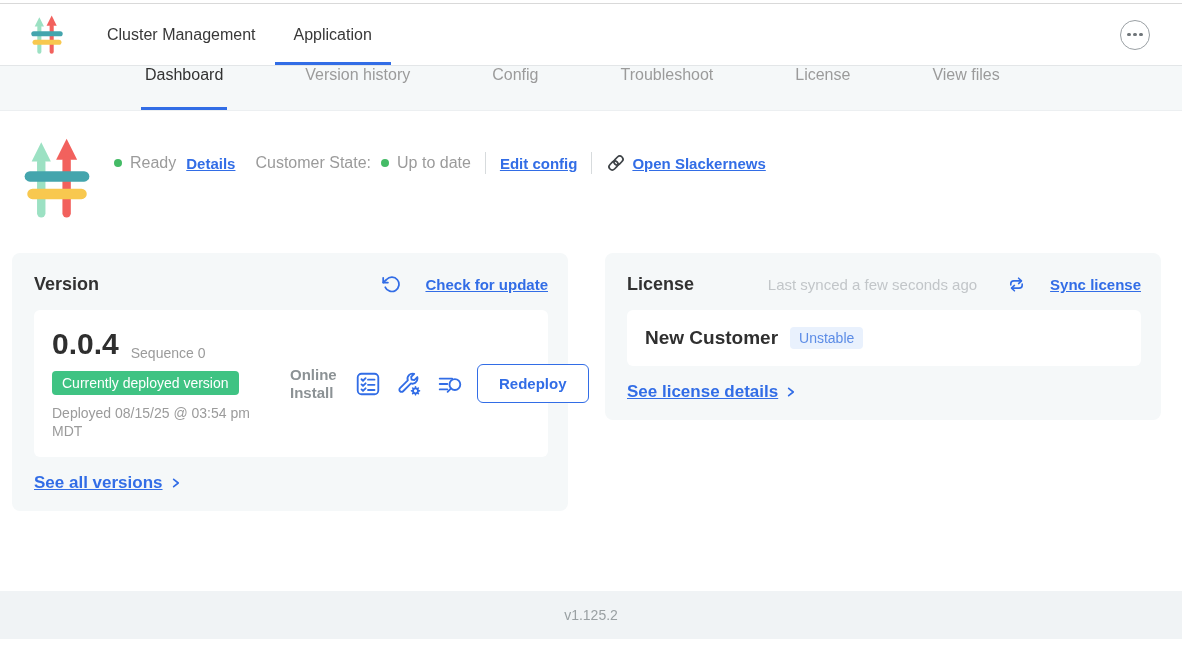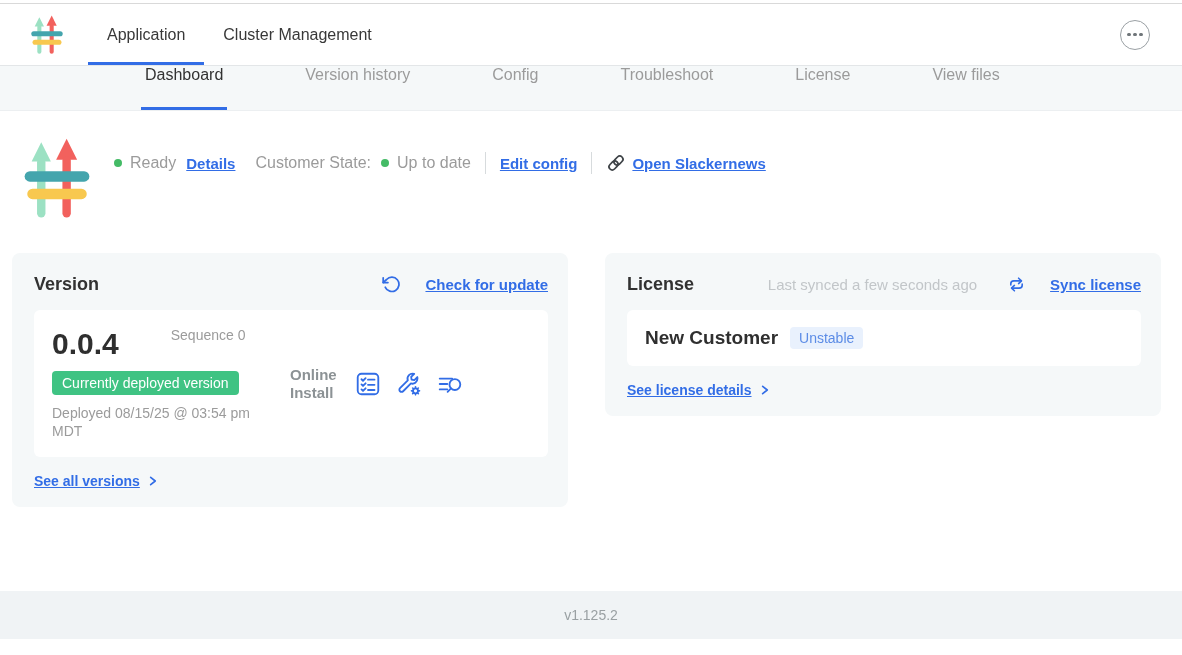--- a/index.html
+++ b/index.html
@@ -45,31 +45,31 @@
   .card { background:#f5f8f9; border-radius:8px; padding:21px 20px 18px 22px; width:556px; }
   .card-head { display:flex; align-items:center; }
   .card-title { font-size:18px; font-weight:700; color:#323232; }
   .head-right { margin-left:auto; display:flex; align-items:center; gap:24px; }
   .head-right .link { font-size:15px; }
   .inner { background:#fff; border-radius:6px; margin-top:15px; padding:17px 18px; }
 
   
   .version-inner { display:flex; align-items:center; }
   .v-left { width:228px; flex-shrink:0; }
-  .v-num-row { display:flex; align-items:flex-start;gap:40px; }
+  .v-num-row { display:flex; align-items:flex-end; }
   .v-num { font-size:30px; font-weight:800; color:#2f2f2f; }
   .v-seq { font-size:14px; color:#9b9b9b; margin-left:12px; }
   .pill { display:inline-block; margin-top:10px; background:#3fc383; color:#fff; font-size:14px; font-weight:500; padding:4px 10px; border-radius:4px; }
   .deployed { margin-top:9px; font-size:14px; color:#9b9b9b; line-height:1.3; max-width:220px; }
   .v-right { display:flex; align-items:center; gap:14px; margin-left:10px; }
   .install-type { width:50px; font-size:15px; font-weight:600; color:#8c9295; line-height:1.2; }
   .icon-btn { width:27px; height:27px; display:flex; align-items:center; justify-content:center; cursor:pointer; background:none; border:none; padding:0; }
   .btn-outline { background:#fff; border:1px solid #326de6; border-radius:6px; color:#326de6; font-size:15px; font-weight:700; padding:10px 21px; cursor:pointer; font-family:inherit; }
   .card-foot { margin-top:16px; display:flex; align-items:center; gap:7px; }
-  .card-foot .link { font-size:14px; }
+  .card-foot .link { font-size:17px; }
 
   
   .last-synced { font-size:15px; color:#c2c6c9; margin-right:6px; }
   .cust-row { display:flex; align-items:center; }
   .cust-name { font-size:19px; font-weight:700; color:#2f2f2f; }
   .badge-unstable { margin-left:12px; background:#e9f1fd; color:#5c8ce6; font-size:14px; padding:3px 9px; border-radius:4px; }
   .lic-row2 { display:flex; align-items:center; margin-top:17px; }
   .badge-dev { display:flex; align-items:center; gap:4px; background:#e0e0e0; color:#3b3b3b; font-size:14px; font-weight:700; padding:3px 8px 4px 6px; border-radius:3px; }
   .no-expire { margin-left:13px; font-size:15px; color:#9b9b9b; }
 
@@ -86,25 +86,25 @@
 <div class="header">
   <svg class="header-logo" viewBox="0 0 40 48">
     <polygon points="5.5,14 16.5,14 11,3" fill="#9ce1c3"></polygon>
     <rect x="8.6" y="12" width="4.8" height="34" rx="2.4" fill="#9ce1c3"></rect>
     <polygon points="19.5,13 31.5,13 25.5,1" fill="#f2615d"></polygon>
     <rect x="23.1" y="11" width="4.8" height="35" rx="2.4" fill="#f2615d"></rect>
     <rect x="1.5" y="19.5" width="37" height="6" rx="3" fill="#44a5ad"></rect>
     <rect x="3" y="29.5" width="34" height="6" rx="3" fill="#f8c84f"></rect>
   </svg>
   <div class="header-tabs">
+    <div class="header-tab">
+      <span>Cluster Management</span>
+    </div>
     <div class="header-tab active">
       <span>Application</span>
-    </div>
-    <div class="header-tab">
-      <span>Cluster Management</span>
     </div>
   </div>
   <div class="menu-btn">
     <i></i>
       <i></i>
       <i></i>
   </div>
 </div>
 
 <div class="subnav">
@@ -214,20 +214,21 @@
         </button>
         <button class="icon-btn">
           <svg width="26" height="26" viewBox="0 0 24 24" fill="none" stroke="#326de6" stroke-width="1.7" stroke-linecap="round" stroke-linejoin="round">
             <line x1="2.5" y1="7" x2="14" y2="7"></line>
             <line x1="2.5" y1="12" x2="9.5" y2="12"></line>
             <line x1="2.5" y1="17" x2="9.5" y2="17"></line>
             <circle cx="16.5" cy="12.5" r="5"></circle>
             <line x1="12.9" y1="16.1" x2="9.8" y2="19.2"></line>
           </svg>
         </button>
+        <button class="btn-outline">Redeploy</button>
       </div>
     </div>
     <div class="card-foot">
       <span class="link">See all versions</span>
       <svg width="11" height="12" viewBox="0 0 12 12" fill="none" stroke="#326de6" stroke-width="1.8" stroke-linecap="round" stroke-linejoin="round">
         <polyline points="4 2 9 6 4 10"></polyline>
       </svg>
     </div>
   </div>
 

